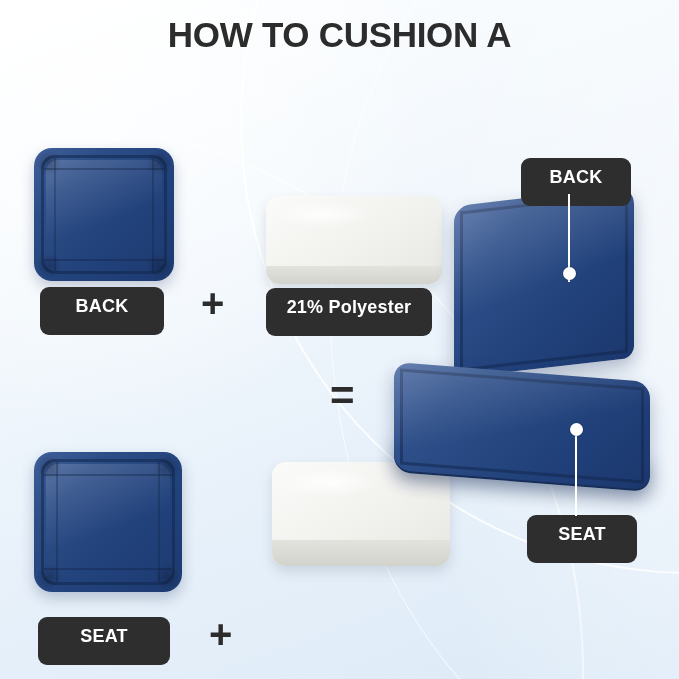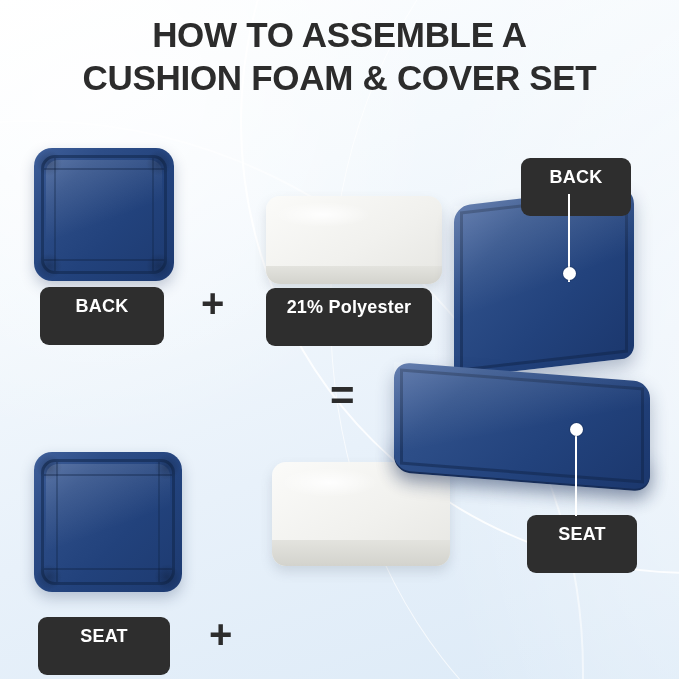--- a/index.html
+++ b/index.html
@@ -71,21 +71,21 @@
 
   
   .pill {
     position: absolute;
     background: #2e2e2e;
     color: #ffffff;
     border-radius: 9px;
     font-size: 18px;
     font-weight: bold;
     text-align: center;
-    padding: 9px 18px 28px 18px;
+    padding: 9px 18px 18px 18px;
     white-space: nowrap;
     box-sizing: border-box;
     letter-spacing: 0.2px;
   }
 
   
   .op {
     position: absolute;
     color: #2c2c2c;
     font-weight: bold;
@@ -243,22 +243,21 @@
 
 <div id="stage">
 
   <div class="bg-swoosh sw5"></div>
   <div class="bg-swoosh sw4"></div>
   <div class="bg-swoosh sw1"></div>
   <div class="bg-swoosh sw2"></div>
   <div class="bg-swoosh sw3"></div>
 
   <div id="title">
-    <span class="tline">HOW TO ASSEMBLE A</span>
-    <span class="tline">CUSHION FOAM &amp; COVER SET</span>
+    <span class="tline">HOW TO CUSHION A</span>
   </div>
 
   <div class="cover" style="left:34px; top:148px; width:140px; height:133px;">
     <div class="body"></div>
     <div class="piping"></div>
     <div class="sheen"></div>
     <div class="seam-h" style="top:20px;"></div>
     <div class="seam-h" style="bottom:20px;"></div>
     <div class="seam-v" style="left:20px;"></div>
     <div class="seam-v" style="right:20px;"></div>

